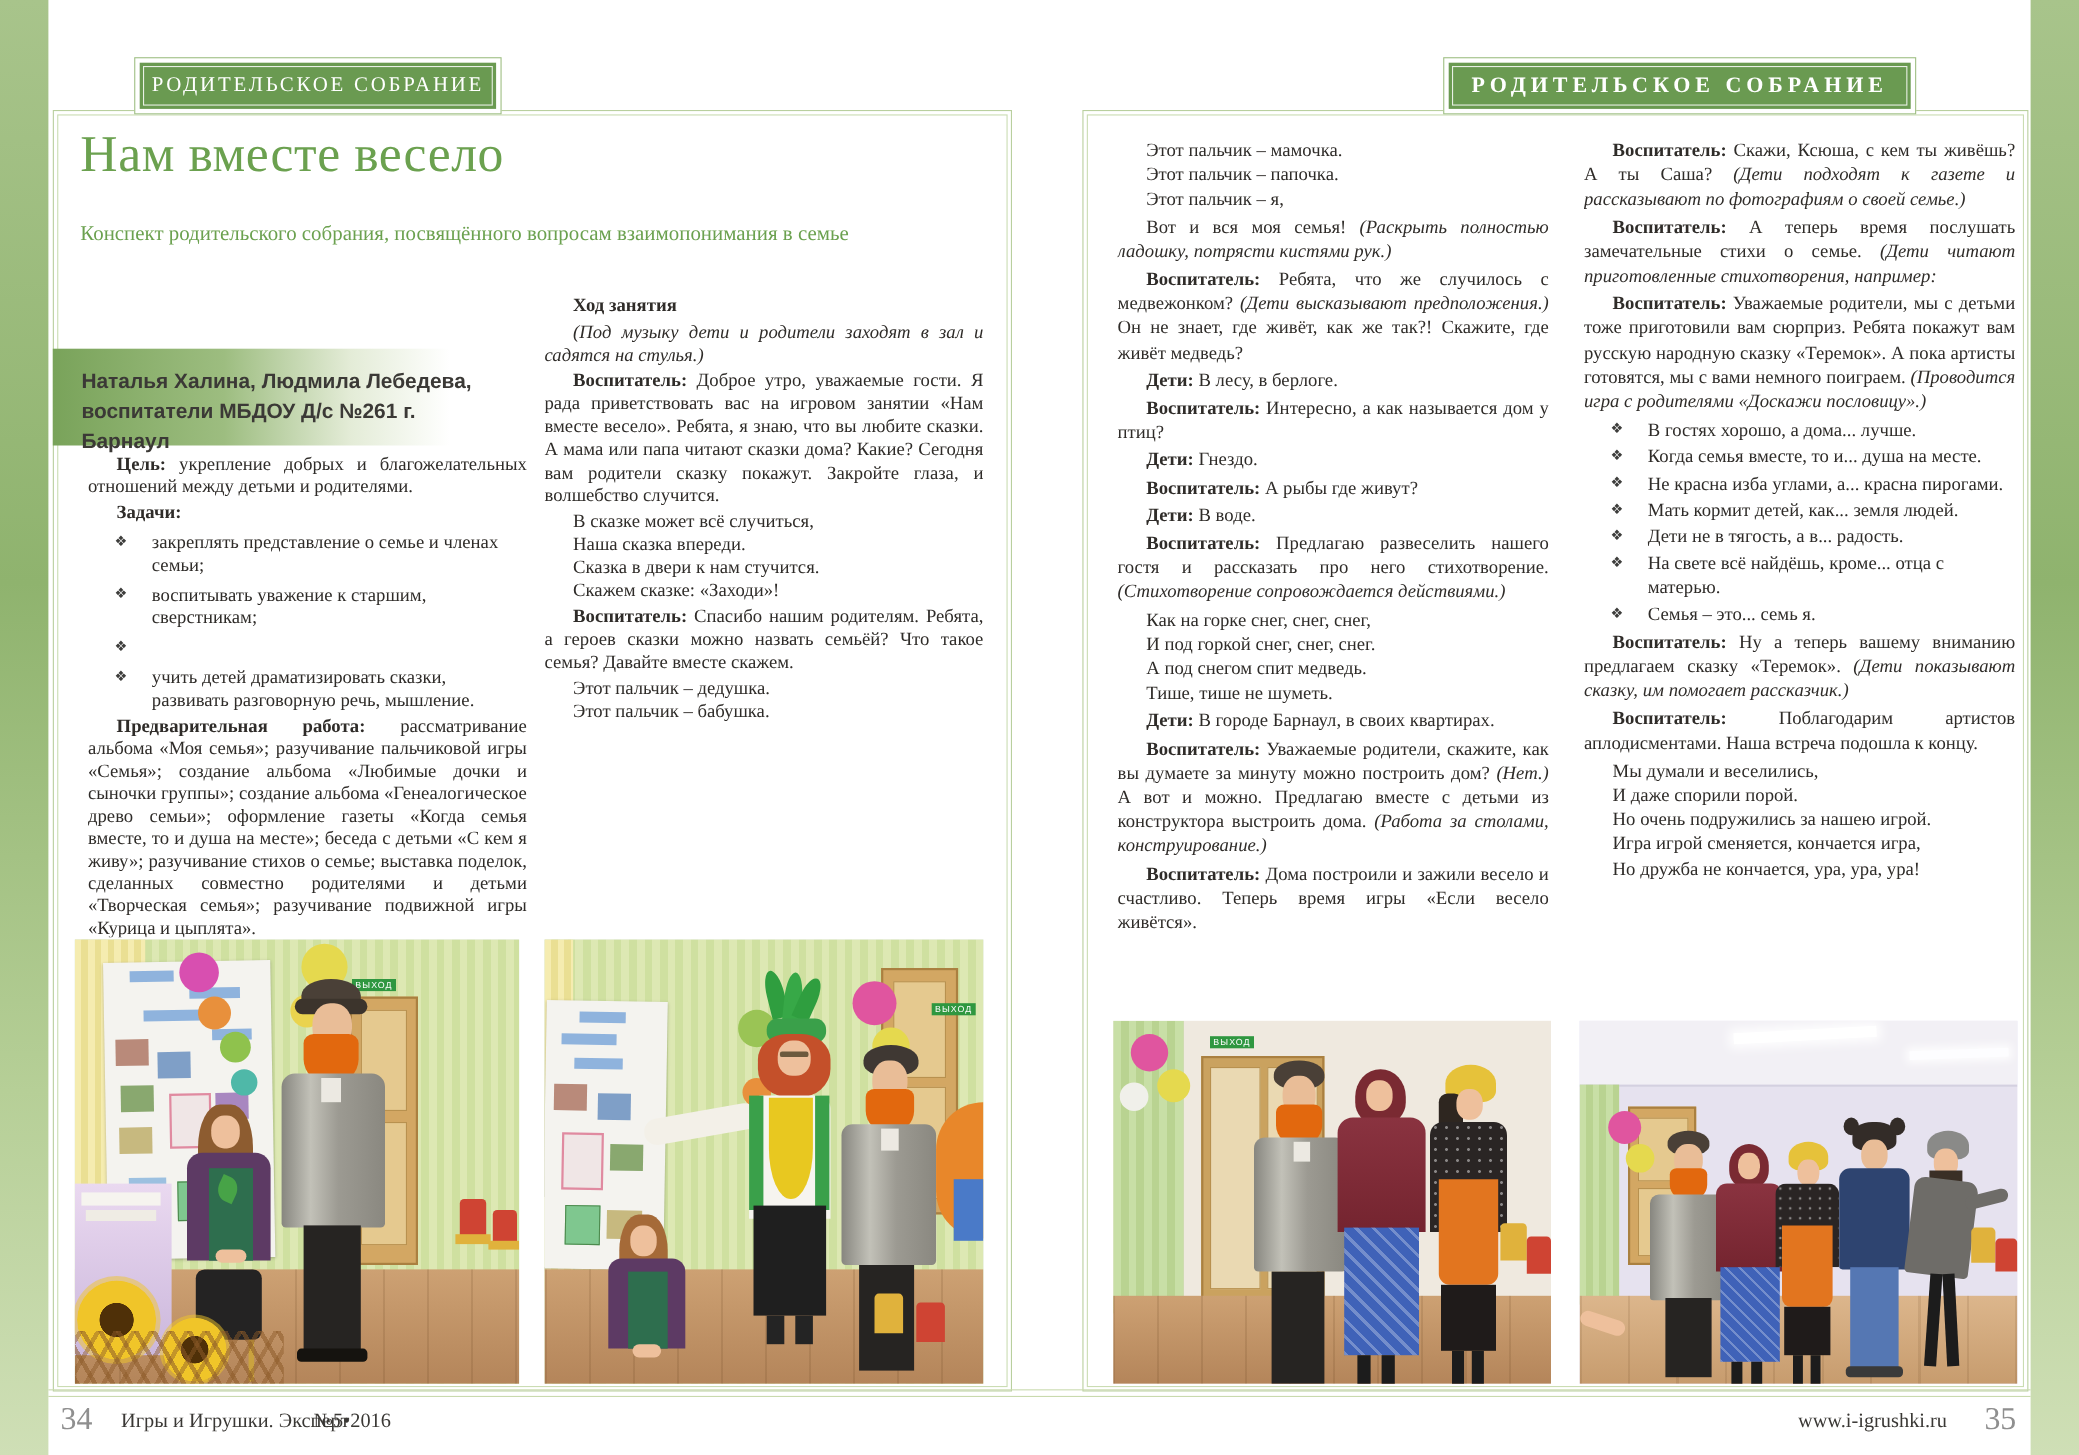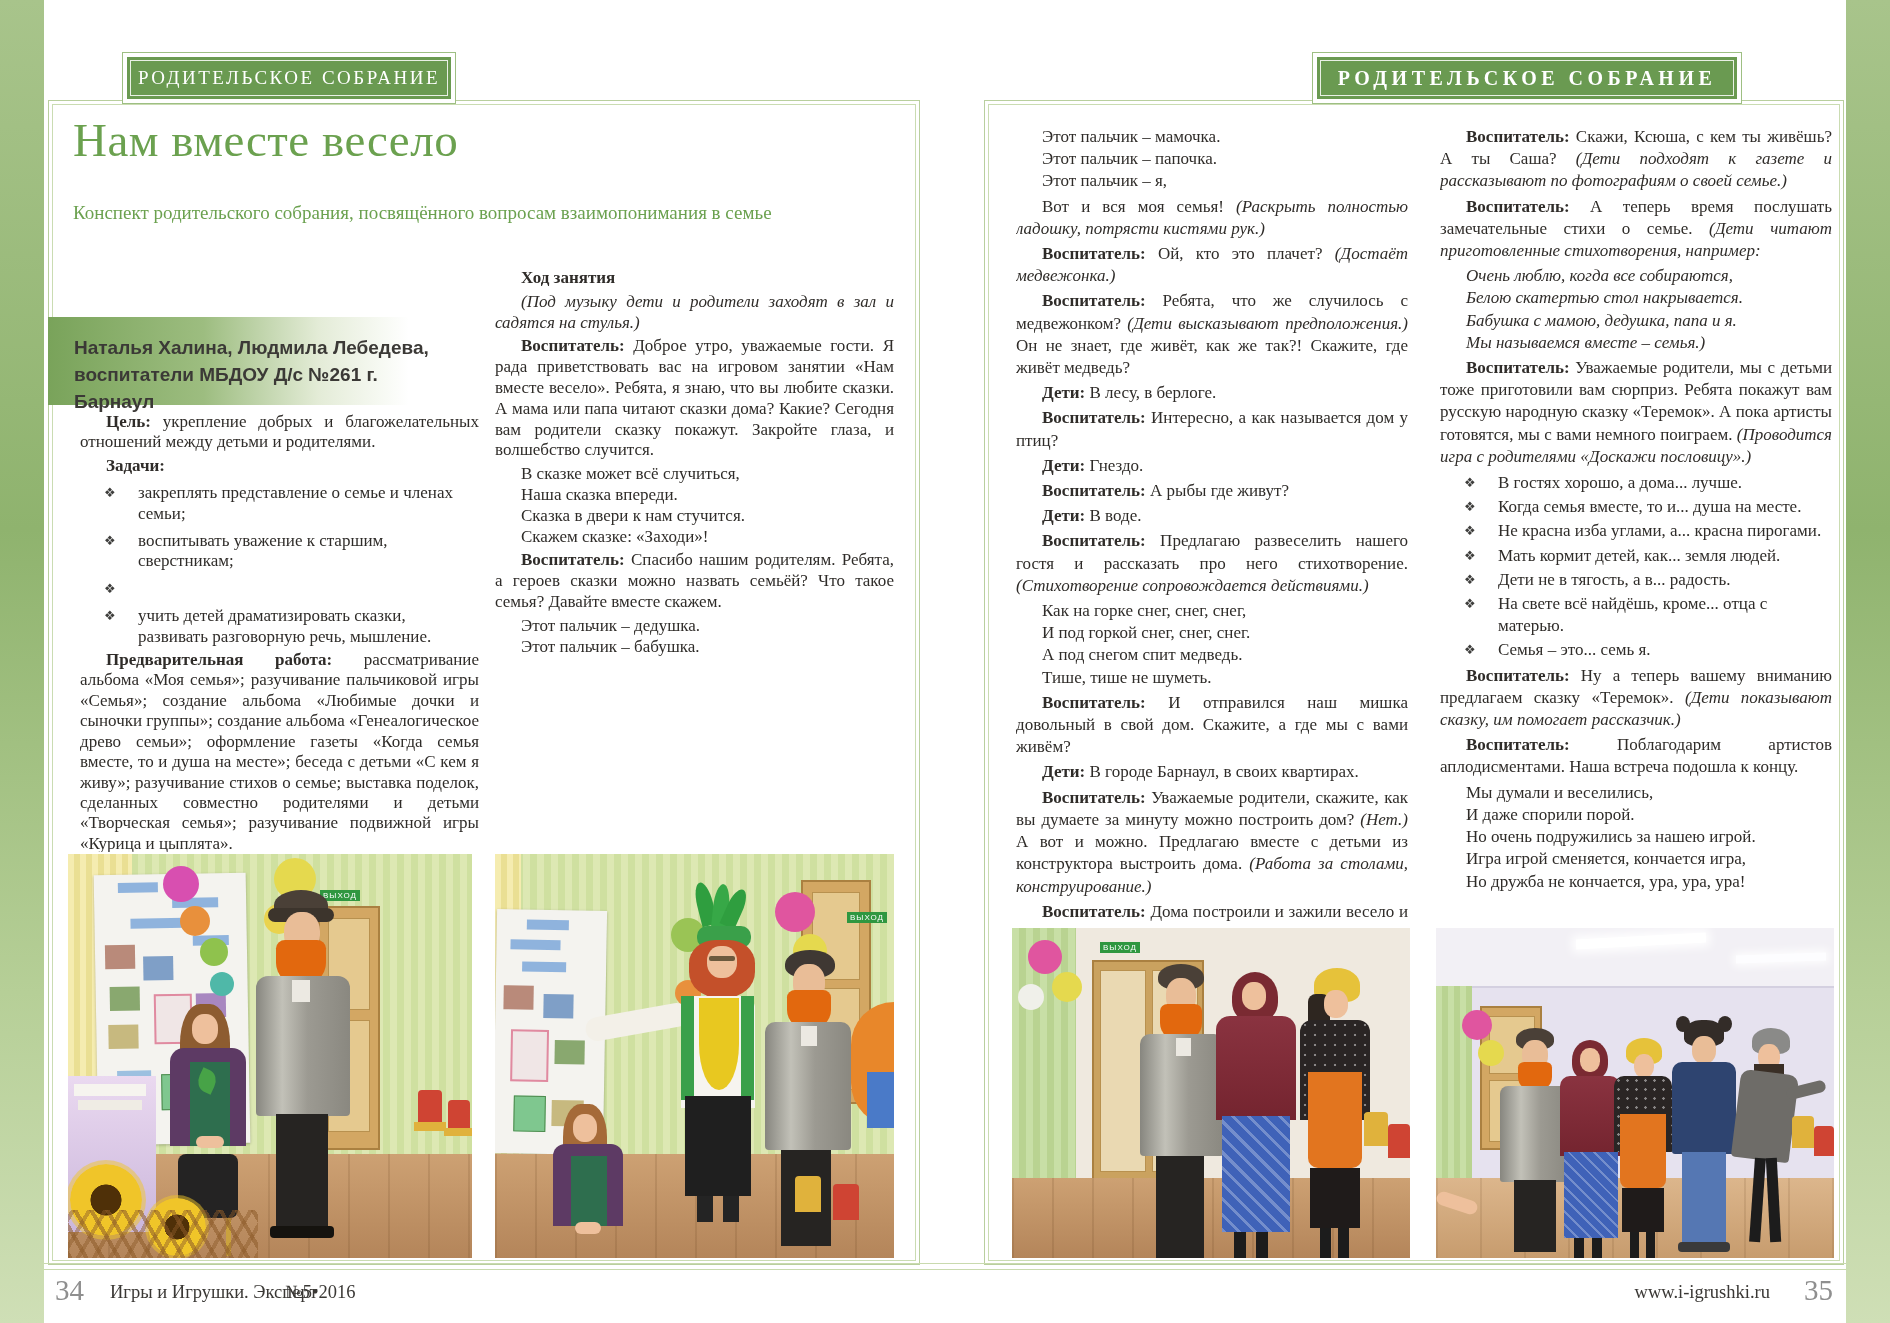--- a/index.html
+++ b/index.html
@@ -141,48 +141,40 @@
         <div class="vline">Этот пальчик – бабушка.</div>
       </div>
     </div>
   <div id="col-r1" class="col">
       <div class="blk verse">
         <div class="vline">Этот пальчик – мамочка.</div>
         <div class="vline">Этот пальчик – папочка.</div>
         <div class="vline">Этот пальчик – я,</div>
       </div>
       <p class="blk para"><span class="rn">Вот и вся моя семья! </span><span class="ri">(Раскрыть полностью ладошку, потрясти кистями рук.)</span></p>
-      <p class="blk para"><span class="rb">Воспитатель:</span><span class="rn"> Ой, кто это плачет? </span><span class="ri">(Достаёт медвежонка.)</span></p>
       <p class="blk para"><span class="rb">Воспитатель:</span><span class="rn"> Ребята, что же случилось с медвежонком? </span><span class="ri">(Дети высказывают предположения.)</span><span class="rn"> Он не знает, где живёт, как же так?! Скажите, где живёт медведь?</span></p>
       <p class="blk para"><span class="rb">Дети:</span><span class="rn"> В лесу, в берлоге.</span></p>
       <p class="blk para"><span class="rb">Воспитатель:</span><span class="rn"> Интересно, а как называется дом у птиц?</span></p>
       <p class="blk para"><span class="rb">Дети:</span><span class="rn"> Гнездо.</span></p>
       <p class="blk para"><span class="rb">Воспитатель:</span><span class="rn"> А рыбы где живут?</span></p>
       <p class="blk para"><span class="rb">Дети:</span><span class="rn"> В воде.</span></p>
       <p class="blk para"><span class="rb">Воспитатель:</span><span class="rn"> Предлагаю развеселить нашего гостя и рассказать про него стихотворение. </span><span class="ri">(Стихотворение сопровождается действиями.)</span></p>
       <div class="blk verse">
         <div class="vline">Как на горке снег, снег, снег,</div>
         <div class="vline">И под горкой снег, снег, снег.</div>
         <div class="vline">А под снегом спит медведь.</div>
         <div class="vline">Тише, тише не шуметь.</div>
       </div>
-      <p class="blk para"><span class="rb">Воспитатель:</span><span class="rn"> И отправился наш мишка довольный в свой дом. Скажите, а где мы с вами живём?</span></p>
       <p class="blk para"><span class="rb">Дети:</span><span class="rn"> В городе Барнаул, в своих квартирах.</span></p>
       <p class="blk para"><span class="rb">Воспитатель:</span><span class="rn"> Уважаемые родители, скажите, как вы думаете за минуту можно построить дом? </span><span class="ri">(Нет.)</span><span class="rn"> А вот и можно. Предлагаю вместе с детьми из конструктора выстроить дома. </span><span class="ri">(Работа за столами, конструирование.)</span></p>
       <p class="blk para"><span class="rb">Воспитатель:</span><span class="rn"> Дома построили и зажили весело и счастливо. Теперь время игры «Если весело живётся». </span></p>
     </div>
   <div id="col-r2" class="col">
       <p class="blk para"><span class="rb">Воспитатель:</span><span class="rn"> Скажи, Ксюша, с кем ты живёшь? А ты Саша? </span><span class="ri">(Дети подходят к газете и рассказывают по фотографиям о своей семье.)</span></p>
       <p class="blk para"><span class="rb">Воспитатель:</span><span class="rn"> А теперь время послушать замечательные стихи о семье. </span><span class="ri">(Дети читают приготовленные стихотворения, например:</span></p>
-      <div class="blk verse italic">
-        <div class="vline">Очень люблю, когда все собираются,</div>
-        <div class="vline">Белою скатертью стол накрывается.</div>
-        <div class="vline">Бабушка с мамою, дедушка, папа и я.</div>
-        <div class="vline">Мы называемся вместе – семья.)</div>
-      </div>
       <p class="blk para"><span class="rb">Воспитатель:</span><span class="rn"> Уважаемые родители, мы с детьми тоже приготовили вам сюрприз. Ребята покажут вам русскую народную сказку «Теремок». А пока артисты готовятся, мы с вами немного поиграем. </span><span class="ri">(Проводится игра с родителями «Доскажи пословицу».)</span></p>
       <div class="blk bullets">
         <div class="bullet-item">
           <span class="bullet-glyph">❖</span>
           <span class="bullet-text">В гостях хорошо, а дома... лучше.</span>
         </div>
         <div class="bullet-item">
           <span class="bullet-glyph">❖</span>
           <span class="bullet-text">Когда семья вместе, то и... душа на месте.</span>
         </div>

